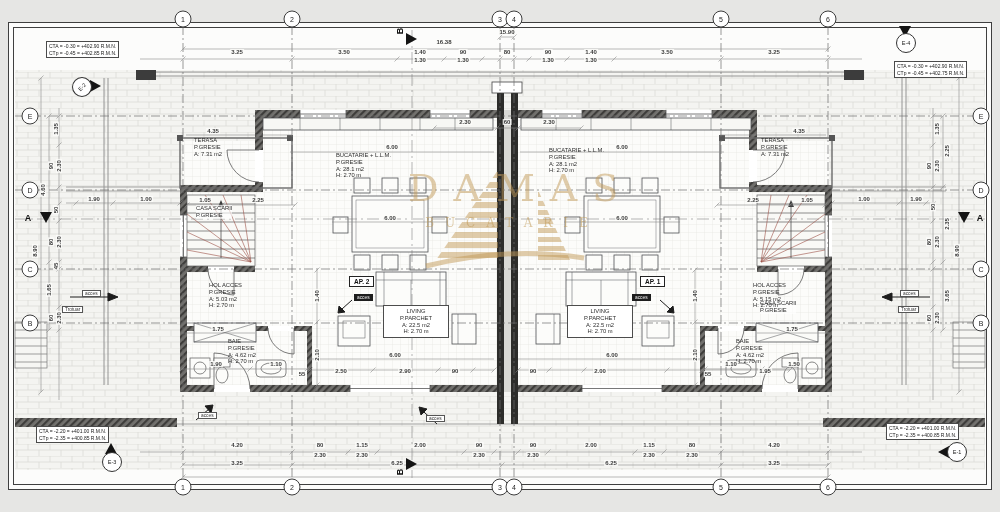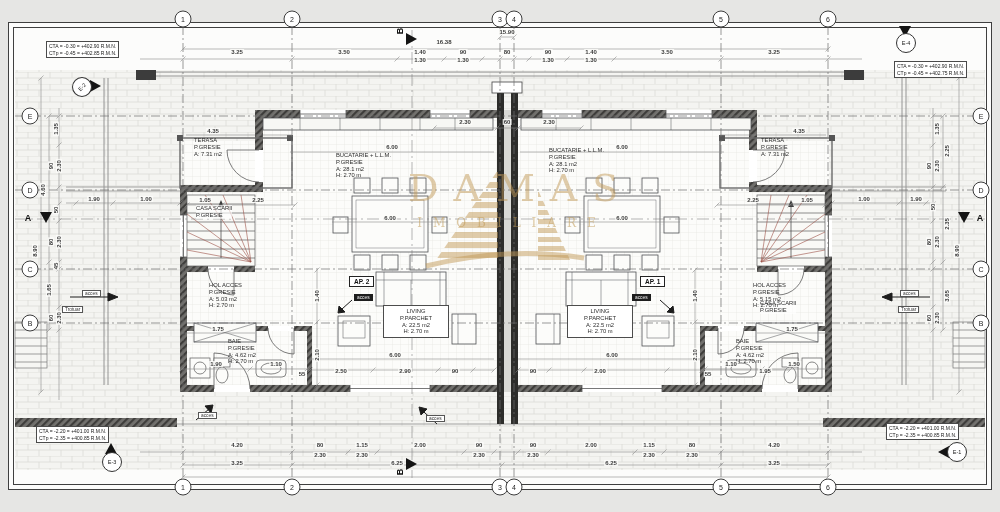--- a/index.html
+++ b/index.html
@@ -303,21 +303,21 @@
             <rect x="130" y="51" width="50" height="5"></rect>
           <rect x="130" y="60" width="50" height="5"></rect>
             <rect x="130" y="69" width="50" height="5"></rect>
           <rect x="130" y="78" width="50" height="5"></rect>
             <rect x="130" y="87" width="50" height="5"></rect>
         </g>
         <path d="M28 98 Q110 78 186 90" stroke="rgba(193,154,88,0.5)" stroke-width="5" fill="none"></path>
       </g>
     </svg>
     <div class="wm-name">DAMAS</div>
-    <div class="wm-tag">IMOBILIARE</div>
+    <div class="wm-tag">BUCATARIE</div>
   </div>
 
   <div class="bub" style="left:183px;top:19px">1</div>
   <div class="bub" style="left:292px;top:19px">2</div>
   <div class="bub" style="left:500px;top:19px">3</div>
   <div class="bub" style="left:514px;top:19px">4</div>
   <div class="bub" style="left:721px;top:19px">5</div>
   <div class="bub" style="left:828px;top:19px">6</div>
 
   <div class="bub" style="left:183px;top:487px">1</div>

